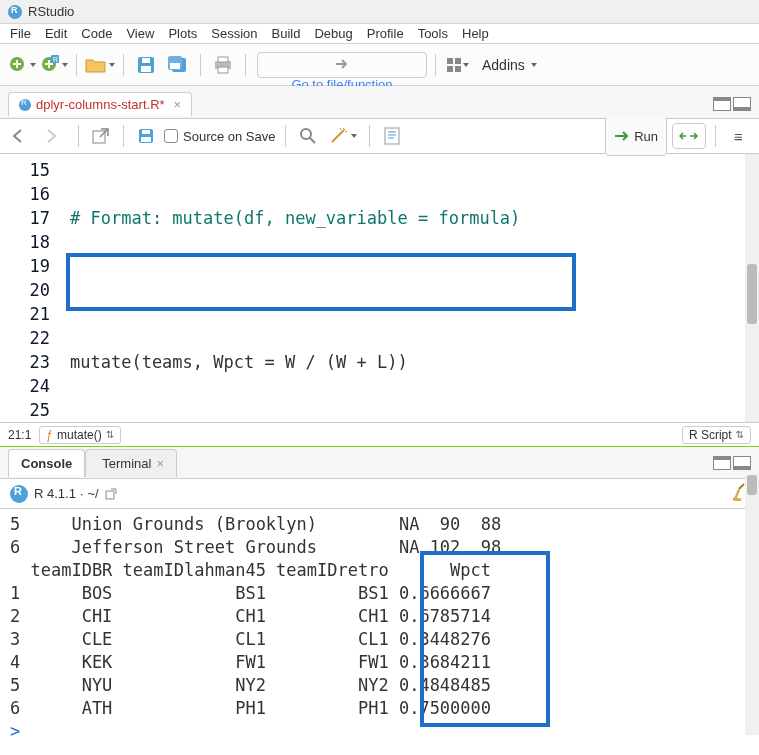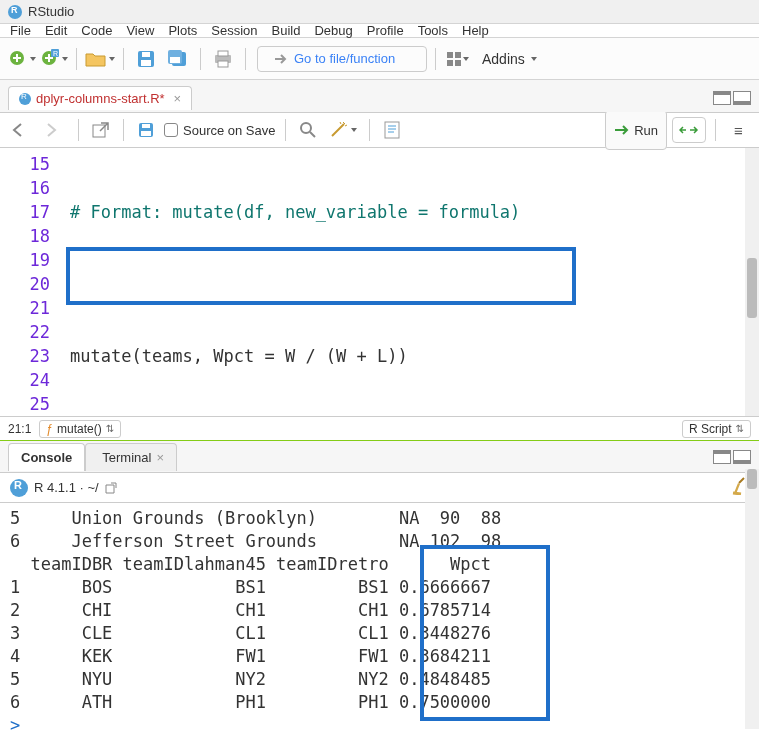--- a/index.html
+++ b/index.html
@@ -26,21 +26,21 @@
   background: #4f9fd8;
   border-radius: 50%;
   position: relative;
 }
 .rstudio-icon::after { content: "R"; color: #fff; font-size: 9px; font-weight: bold; position: absolute; left: 3px; top: 0; }
 .menubar {
   display: flex;
   gap: 14px;
   padding: 4px 10px;
   border-bottom: 1px solid #d4d4d4;
-  height: 14px;
+  height: 20px;
   align-items: center;
 }
 .menubar span { cursor: default; }
 .toolbar {
   display: flex;
   align-items: center;
   gap: 4px;
   padding: 6px 8px;
   border-bottom: 1px solid #d4d4d4;
   height: 42px;
@@ -60,20 +60,21 @@
   border: 1px solid #ccc;
   border-radius: 4px;
   padding: 4px 16px;
   color: #3b82f6;
   width: 170px;
   height: 26px;
   display: flex;
   align-items: center;
   gap: 6px;
   margin-left: 3px;
+  flex-direction: column;
 }
 .gotofile svg { flex-shrink: 0; }
 .grid-icon {
   display: grid;
   grid-template-columns: 6px 6px;
   grid-template-rows: 6px 6px;
   gap: 2px;
 }
 .grid-icon div { background: #888; }
 .addins {
@@ -166,21 +167,21 @@
   font-family: "Menlo", "Consolas", monospace;
   font-size: 17px;
   line-height: 24px;
   height: 268px;
   position: relative;
   overflow: hidden;
 }
 .gutter {
   width: 60px;
   text-align: right;
-  color: #6d28d9;
+  color: #0f172a;
   padding: 4px 10px 4px 0;
   background: #fff;
   user-select: none;
 }
 .gutter div { height: 24px; }
 .code-area {
   flex: 1;
   padding: 4px 0 4px 10px;
   white-space: pre;
   position: relative;

